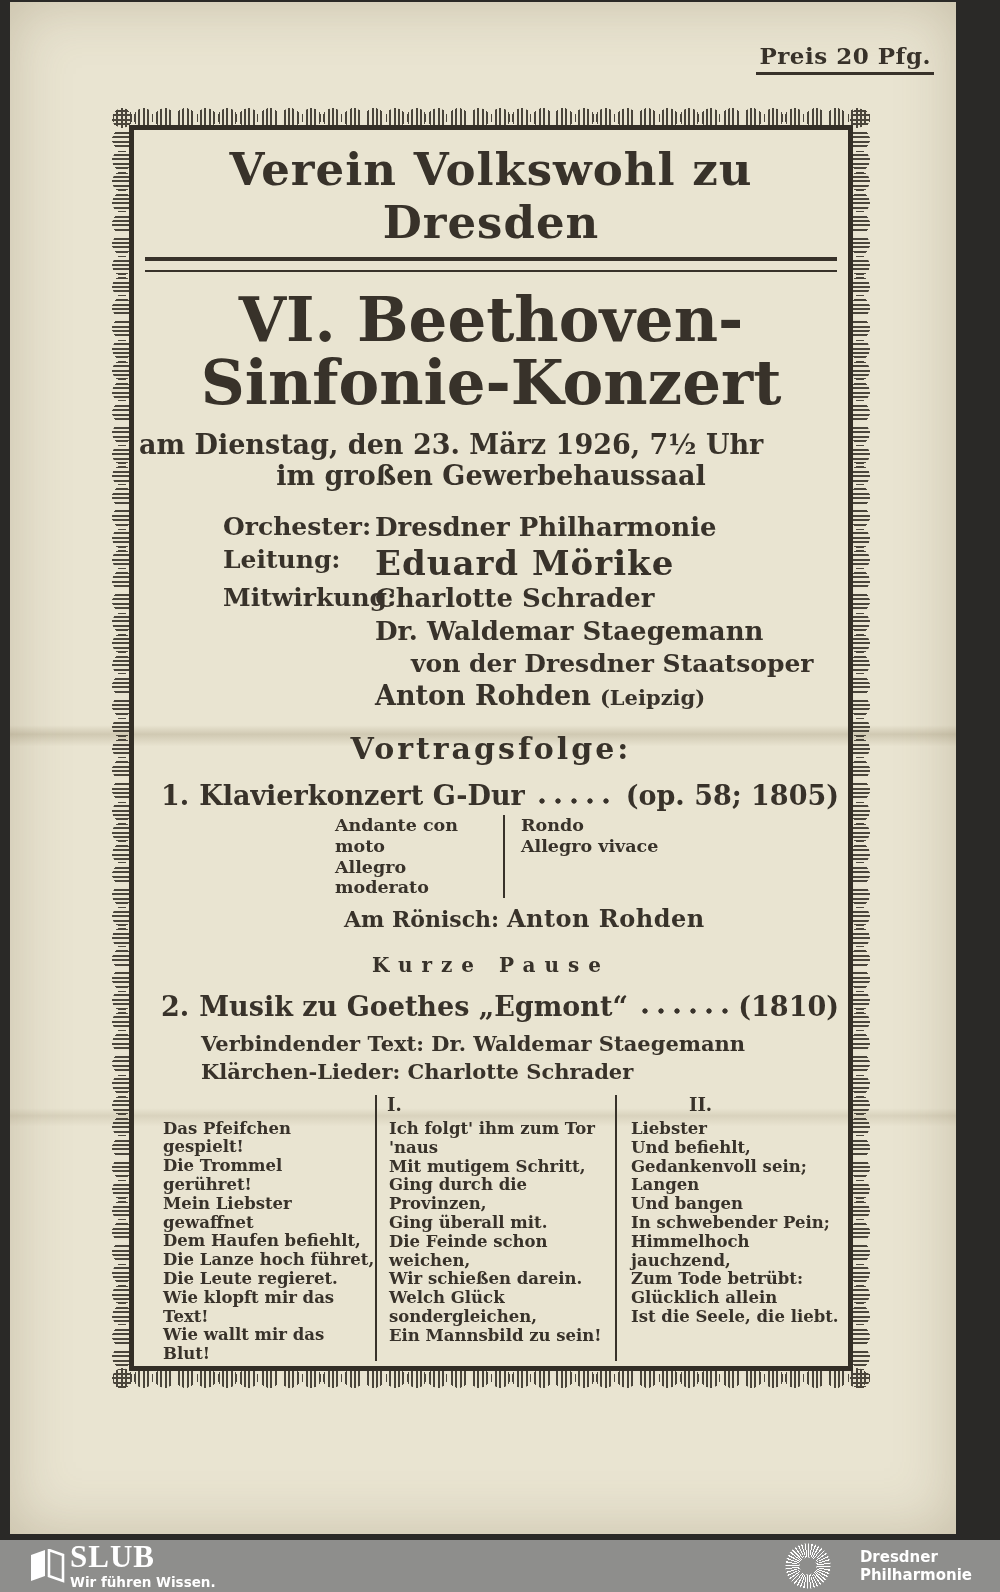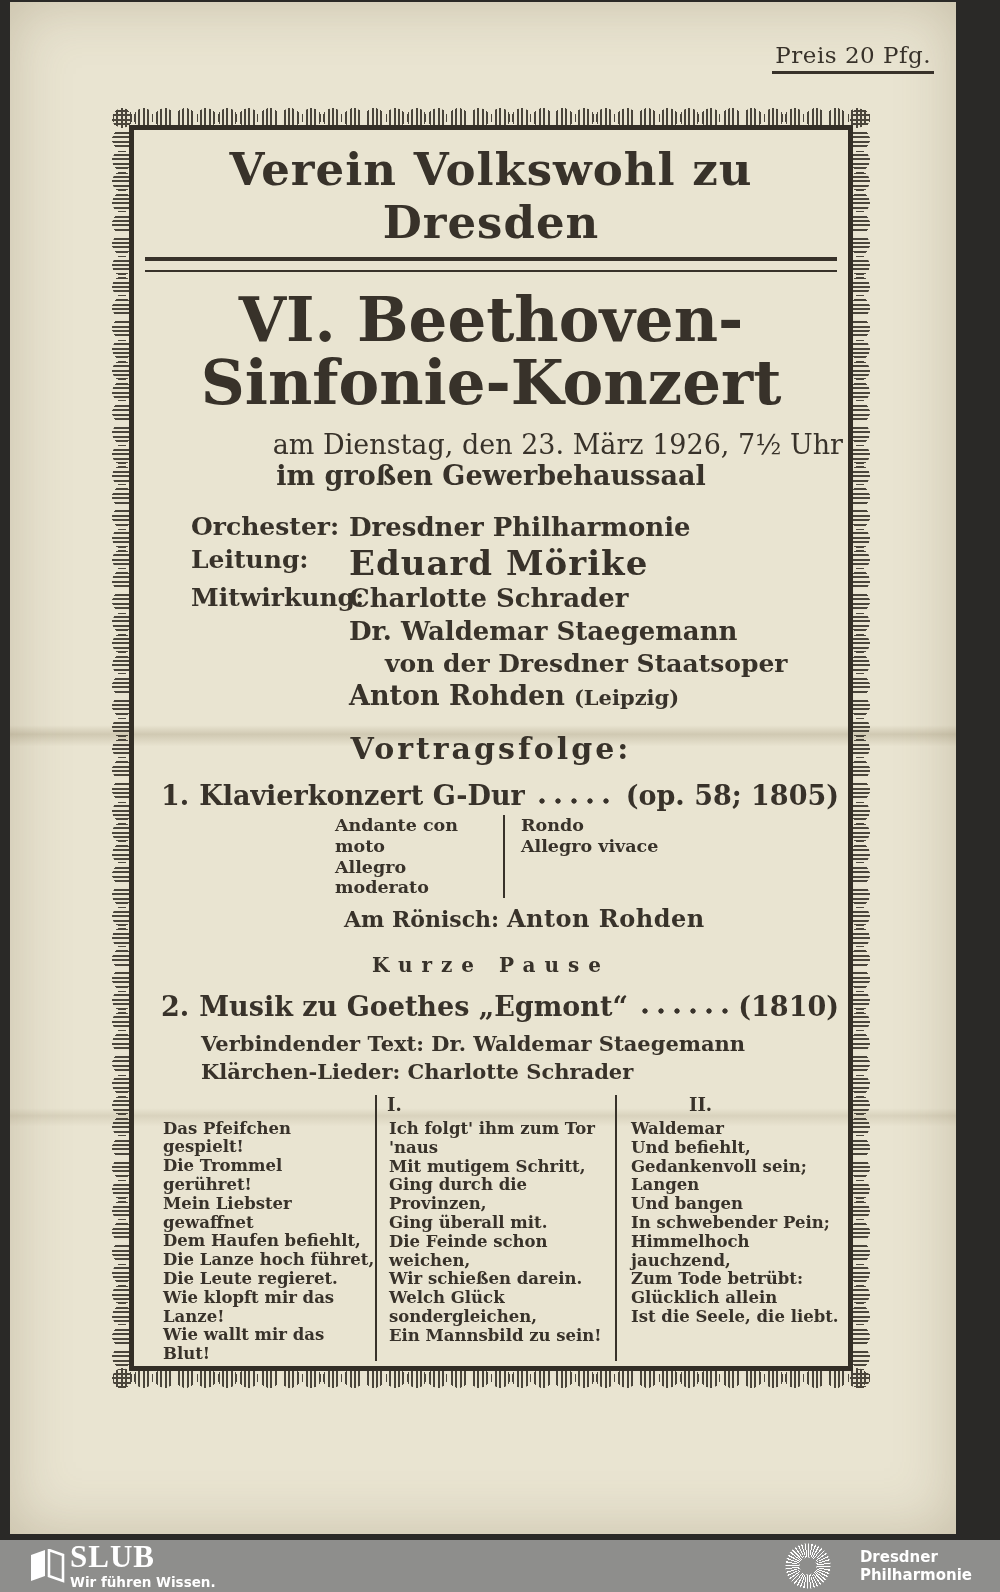--- a/index.html
+++ b/index.html
@@ -12,21 +12,21 @@
   .paper{
     position:absolute;left:10px;top:2px;width:946px;height:1532px;
     background:
       linear-gradient(180deg, rgba(120,105,70,0) 47.2%, rgba(120,105,70,.22) 47.8%, rgba(120,105,70,0) 48.6%),
       linear-gradient(180deg, rgba(120,105,70,0) 72.2%, rgba(120,105,70,.14) 72.7%, rgba(120,105,70,0) 73.4%),
       #e9e4d1;
     box-shadow: inset 0 0 60px rgba(110,95,60,.28);
   }
   .price{
     position:absolute;top:40px;right:22px;
-    font-size:23px;font-weight:normal;letter-spacing:.5px;
+    font-size:23px;font-weight:bold;letter-spacing:.5px;
     border-bottom:3px solid #38322a;padding:0 3px 3px;text-align:right;
   }
   
   .frame{position:absolute;left:102px;top:106px;width:758px;height:1280px;}
   .band{position:absolute;}
   .band.top,.band.bottom{
     left:0;right:0;height:20px;
     background:repeating-linear-gradient(90deg,#4a453b 0 2px,rgba(0,0,0,0) 2px 4.4px);
     -webkit-mask-image:radial-gradient(circle 10px at 10.5px 10px,#000 97%,transparent 100%);
     -webkit-mask-size:21px 20px;-webkit-mask-repeat:repeat-x;
@@ -43,25 +43,25 @@
     mask-size:20px 21px;mask-repeat:repeat-y;
   }
   .band.left{left:0;} .band.right{right:0;}
   .frame-border{position:absolute;inset:17px;border:5px solid #332e26;}
   .content{position:absolute;left:27px;right:27px;top:27px;bottom:27px;overflow:hidden;}
 
   
   .society{margin-top:8px;text-align:center;font-size:45px;font-weight:bold;letter-spacing:1px;}
   .double-rule{height:9px;border-top:4px solid #38322a;border-bottom:2px solid #38322a;margin:8px 6px 0;}
   .main-title{margin-top:16px;text-align:center;font-size:61px;font-weight:bold;line-height:1.04;letter-spacing:0px;}
-  .date-line{margin-top:14px;text-align:right;font-size:27px;font-weight:normal;}
+  .date-line{margin-top:14px;text-align:left;font-size:27px;font-weight:bold;}
   .venue-line{text-align:center;font-size:27px;font-weight:bold;}
 
   
-  .credits{margin:20px 0 0 52px;display:grid;grid-template-columns:150px auto;column-gap:8px;}
+  .credits{margin:20px 0 0 84px;display:grid;grid-template-columns:150px auto;column-gap:2px;}
   .c-label{font-size:25px;font-weight:bold;line-height:1.3;}
   .c-val{font-size:26px;font-weight:bold;line-height:1.28;}
   .c-val.big{font-size:34px;line-height:1.12;letter-spacing:1px;}
   .c-val.note{font-size:25px;line-height:1.2;padding-left:36px;}
   .p3{font-size:27px;} .p3note{font-size:21px;}
 
   
   .prog-heading{margin-top:18px;text-align:center;font-size:30px;font-weight:bold;letter-spacing:3px;}
   .prog-row{display:flex;align-items:baseline;margin:14px 4px 0 22px;font-size:27px;font-weight:bold;}
   .prog-row .no{margin-right:10px;}
@@ -185,41 +185,41 @@
       <div class="subtitle">Klärchen-Lieder: Charlotte Schrader</div>
 
       <div class="songs">
         <div class="song-col col1">
             <div>Das Pfeifchen gespielt!</div>
             <div>Die Trommel gerühret!</div>
             <div>Mein Liebster gewaffnet</div>
             <div>Dem Haufen befiehlt,</div>
             <div>Die Lanze hoch führet,</div>
             <div>Die Leute regieret.</div>
-            <div>Wie klopft mir das Lanze!</div>
+            <div>Wie klopft mir das Text!</div>
             <div>Wie wallt mir das Blut!</div>
             <div>O hätt' ich ein Wämslein</div>
           </div>
         <div class="song-col col2">
           <div class="numeral">I.</div>
           <div>
               <div>Ich folgt' ihm zum Tor 'naus</div>
               <div>Mit mutigem Schritt,</div>
               <div>Ging durch die Provinzen,</div>
               <div>Ging überall mit.</div>
               <div>Die Feinde schon weichen,</div>
               <div>Wir schießen darein.</div>
               <div>Welch Glück sondergleichen,</div>
               <div>Ein Mannsbild zu sein!</div>
             </div>
         </div>
         <div class="song-col col3">
           <div class="numeral">II.</div>
           <div>
-              <div>Waldemar</div>
+              <div>Liebster</div>
               <div>Und befiehlt,</div>
               <div>Gedankenvoll sein;</div>
               <div>Langen</div>
               <div>Und bangen</div>
               <div>In schwebender Pein;</div>
               <div>Himmelhoch jauchzend,</div>
               <div>Zum Tode betrübt:</div>
               <div>Glücklich allein</div>
               <div>Ist die Seele, die liebt.</div>
             </div>

